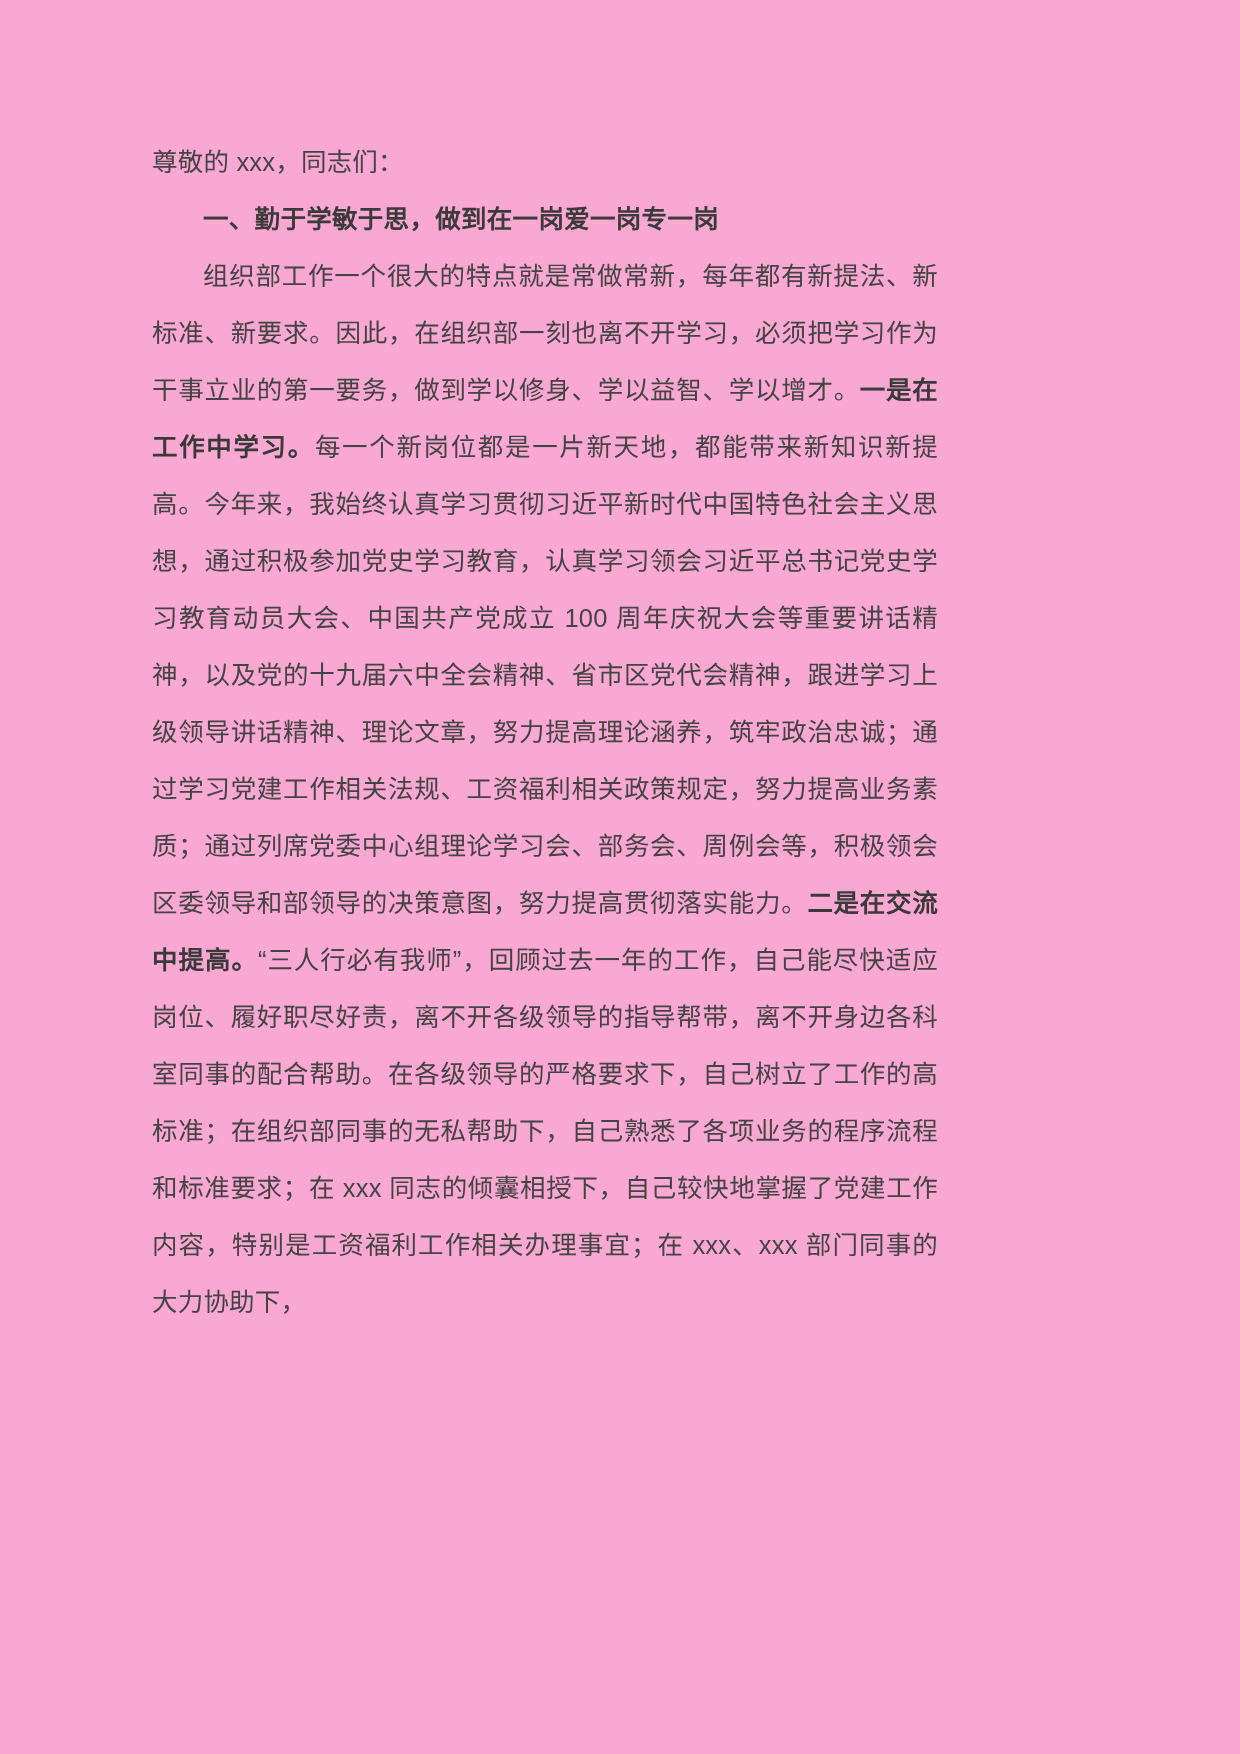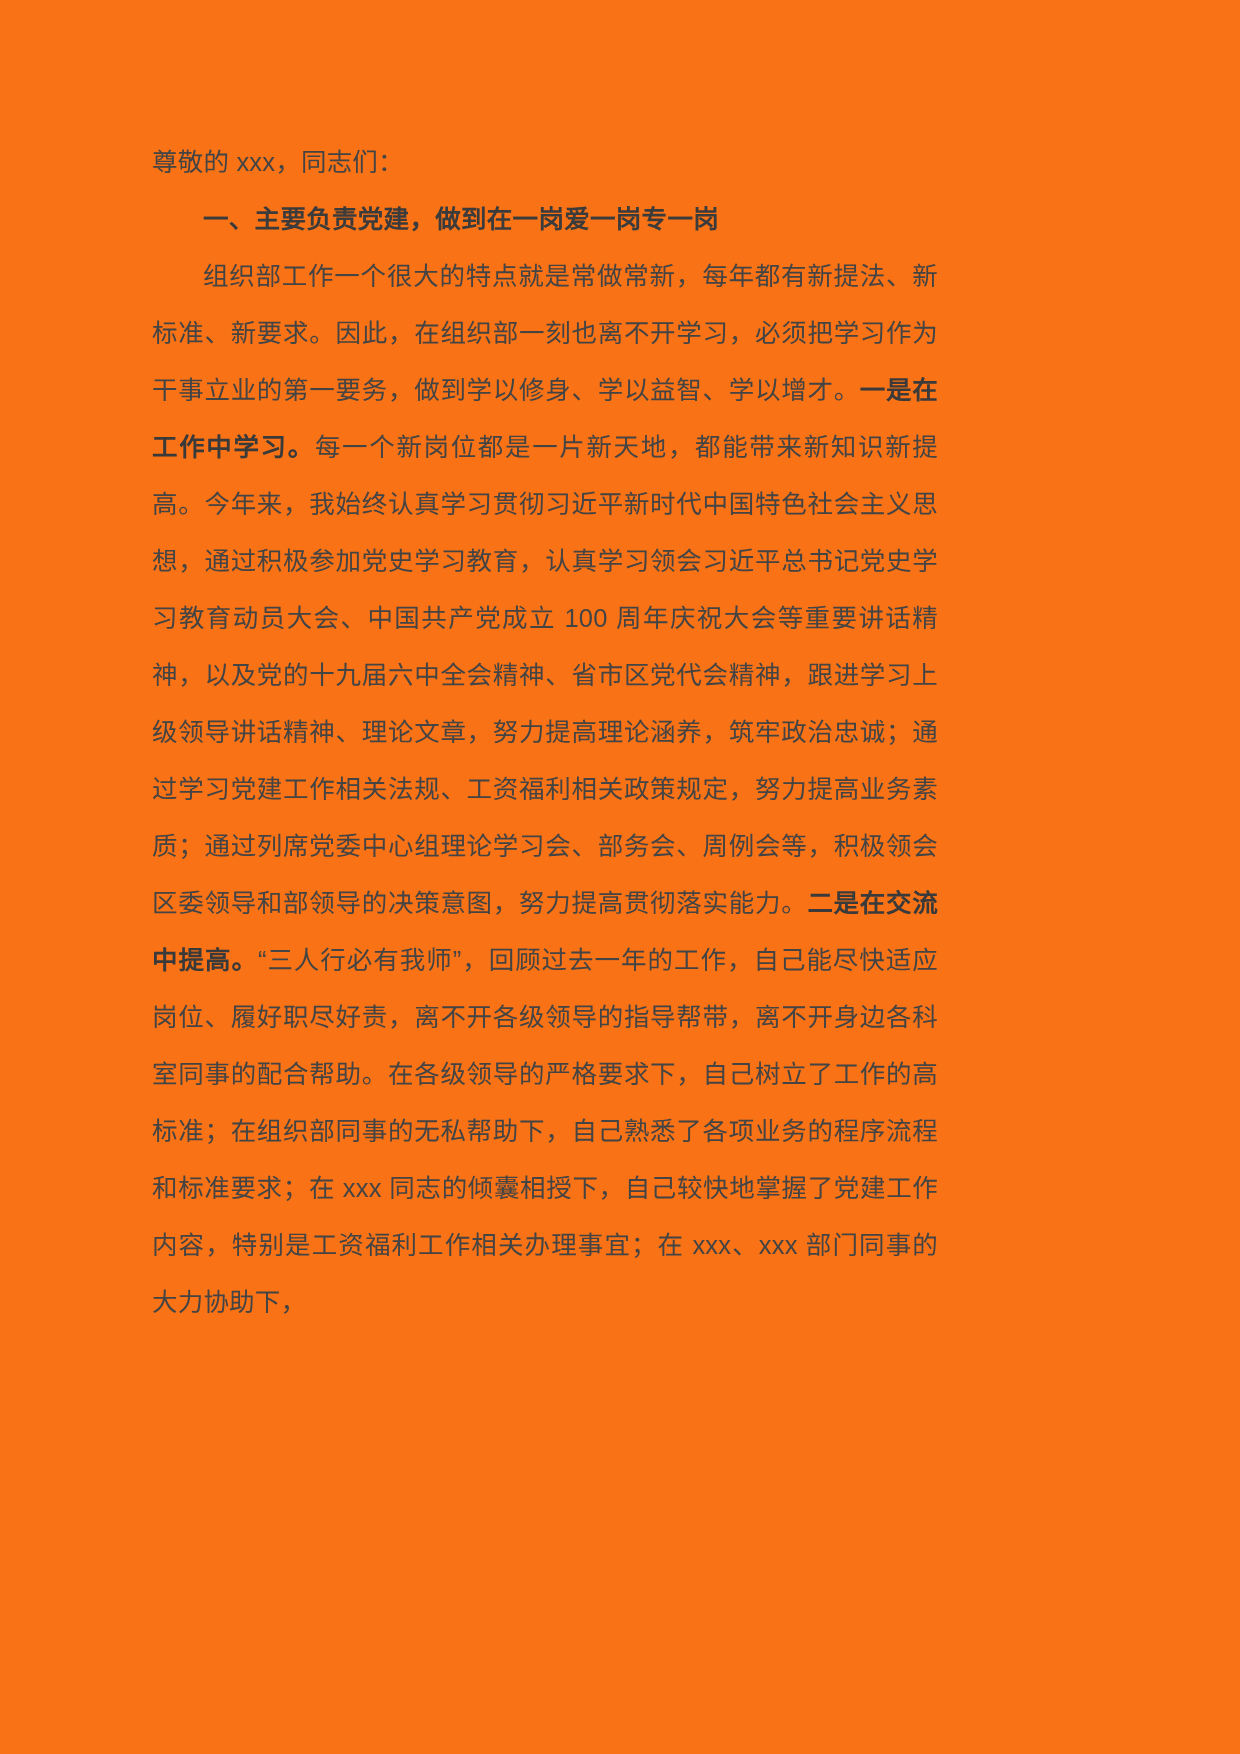--- a/index.html
+++ b/index.html
@@ -9,21 +9,21 @@
     background: #ffffff;
   }
   body {
     font-family: "Liberation Sans", "DejaVu Sans", sans-serif;
   }
   .page {
     position: relative;
     width: 1240px;
     height: 1754px;
     margin: 0 auto;
-    background: #f97316;
+    background: #f9a8d4;
     overflow: hidden;
     box-sizing: border-box;
   }
   .doc-body {
     position: absolute;
     left: 152px;
     top: 134px;
     width: 786px;
   }
   p.para {
@@ -59,18 +59,18 @@
 </style>
 </head>
 <body>
 
 <div class="page">
   <div class="doc-body">
 
     <p class="para salutation">尊敬的 xxx，同志们：</p>
 
 
-    <h2 class="section-heading">一、主要负责党建，做到在一岗爱一岗专一岗</h2>
+    <h2 class="section-heading">一、勤于学敏于思，做到在一岗爱一岗专一岗</h2>
 
     <p class="para indent"><span>组织部工作一个很大的特点就是常做常新，每年都有新提法、新标准、新要求。因此，在组织部一刻也离不开学习，必须把学习作为干事立业的第一要务，做到学以修身、学以益智、学以增才。</span><b>一是在工作中学习。</b><span>每一个新岗位都是一片新天地，都能带来新知识新提高。今年来，我始终认真学习贯彻习近平新时代中国特色社会主义思想，通过积极参加党史学习教育，认真学习领会习近平总书记党史学习教育动员大会、中国共产党成立 100 周年庆祝大会等重要讲话精神，以及党的十九届六中全会精神、省市区党代会精神，跟进学习上级领导讲话精神、理论文章，努力提高理论涵养，筑牢政治忠诚；通过学习党建工作相关法规、工资福利相关政策规定，努力提高业务素质；通过列席党委中心组理论学习会、部务会、周例会等，积极领会区委领导和部领导的决策意图，努力提高贯彻落实能力。</span><b>二是在交流中提高。</b><span>“三人行必有我师”，回顾过去一年的工作，自己能尽快适应岗位、履好职尽好责，离不开各级领导的指导帮带，离不开身边各科室同事的配合帮助。在各级领导的严格要求下，自己树立了工作的高标准；在组织部同事的无私帮助下，自己熟悉了各项业务的程序流程和标准要求；在 xxx 同志的倾囊相授下，自己较快地掌握了党建工作内容，特别是工资福利工作相关办理事宜；在 xxx、xxx 部门同事的大力协助下，</span></p>
 
   </div>
 </div>
 
 </body></html>

